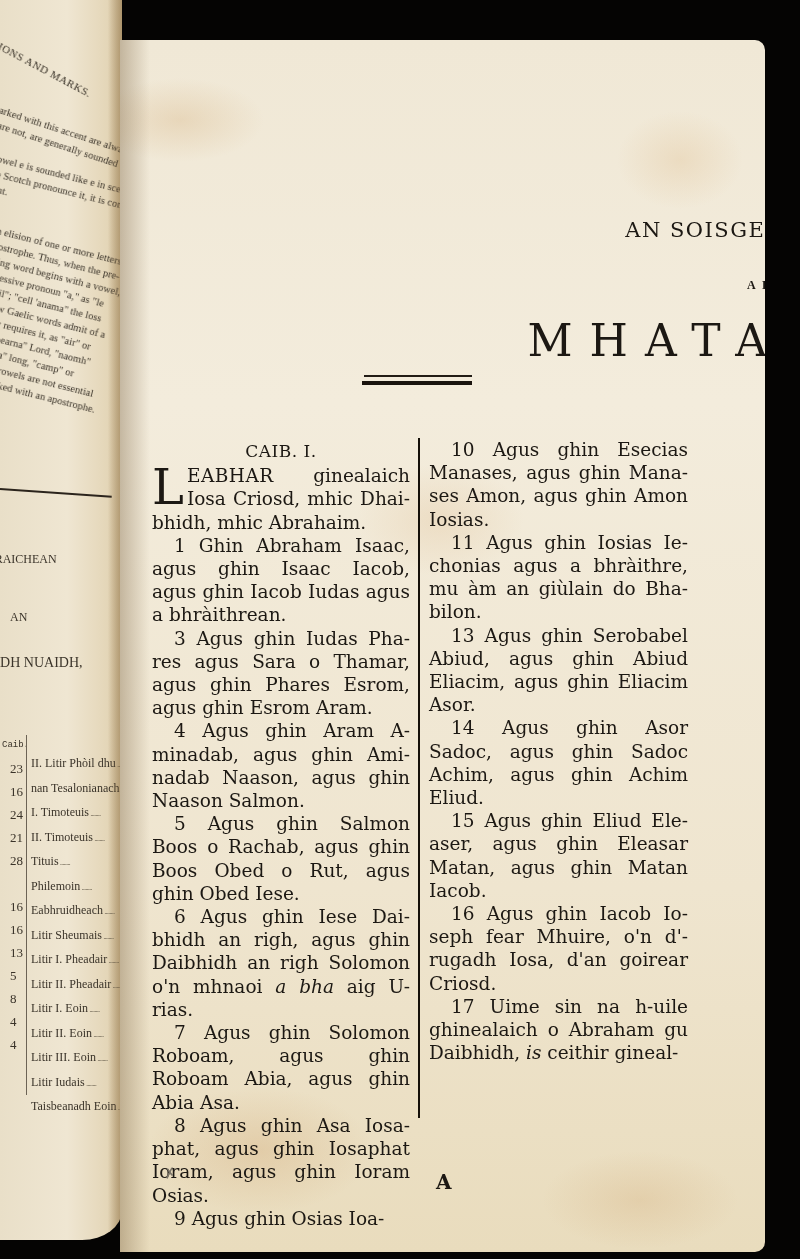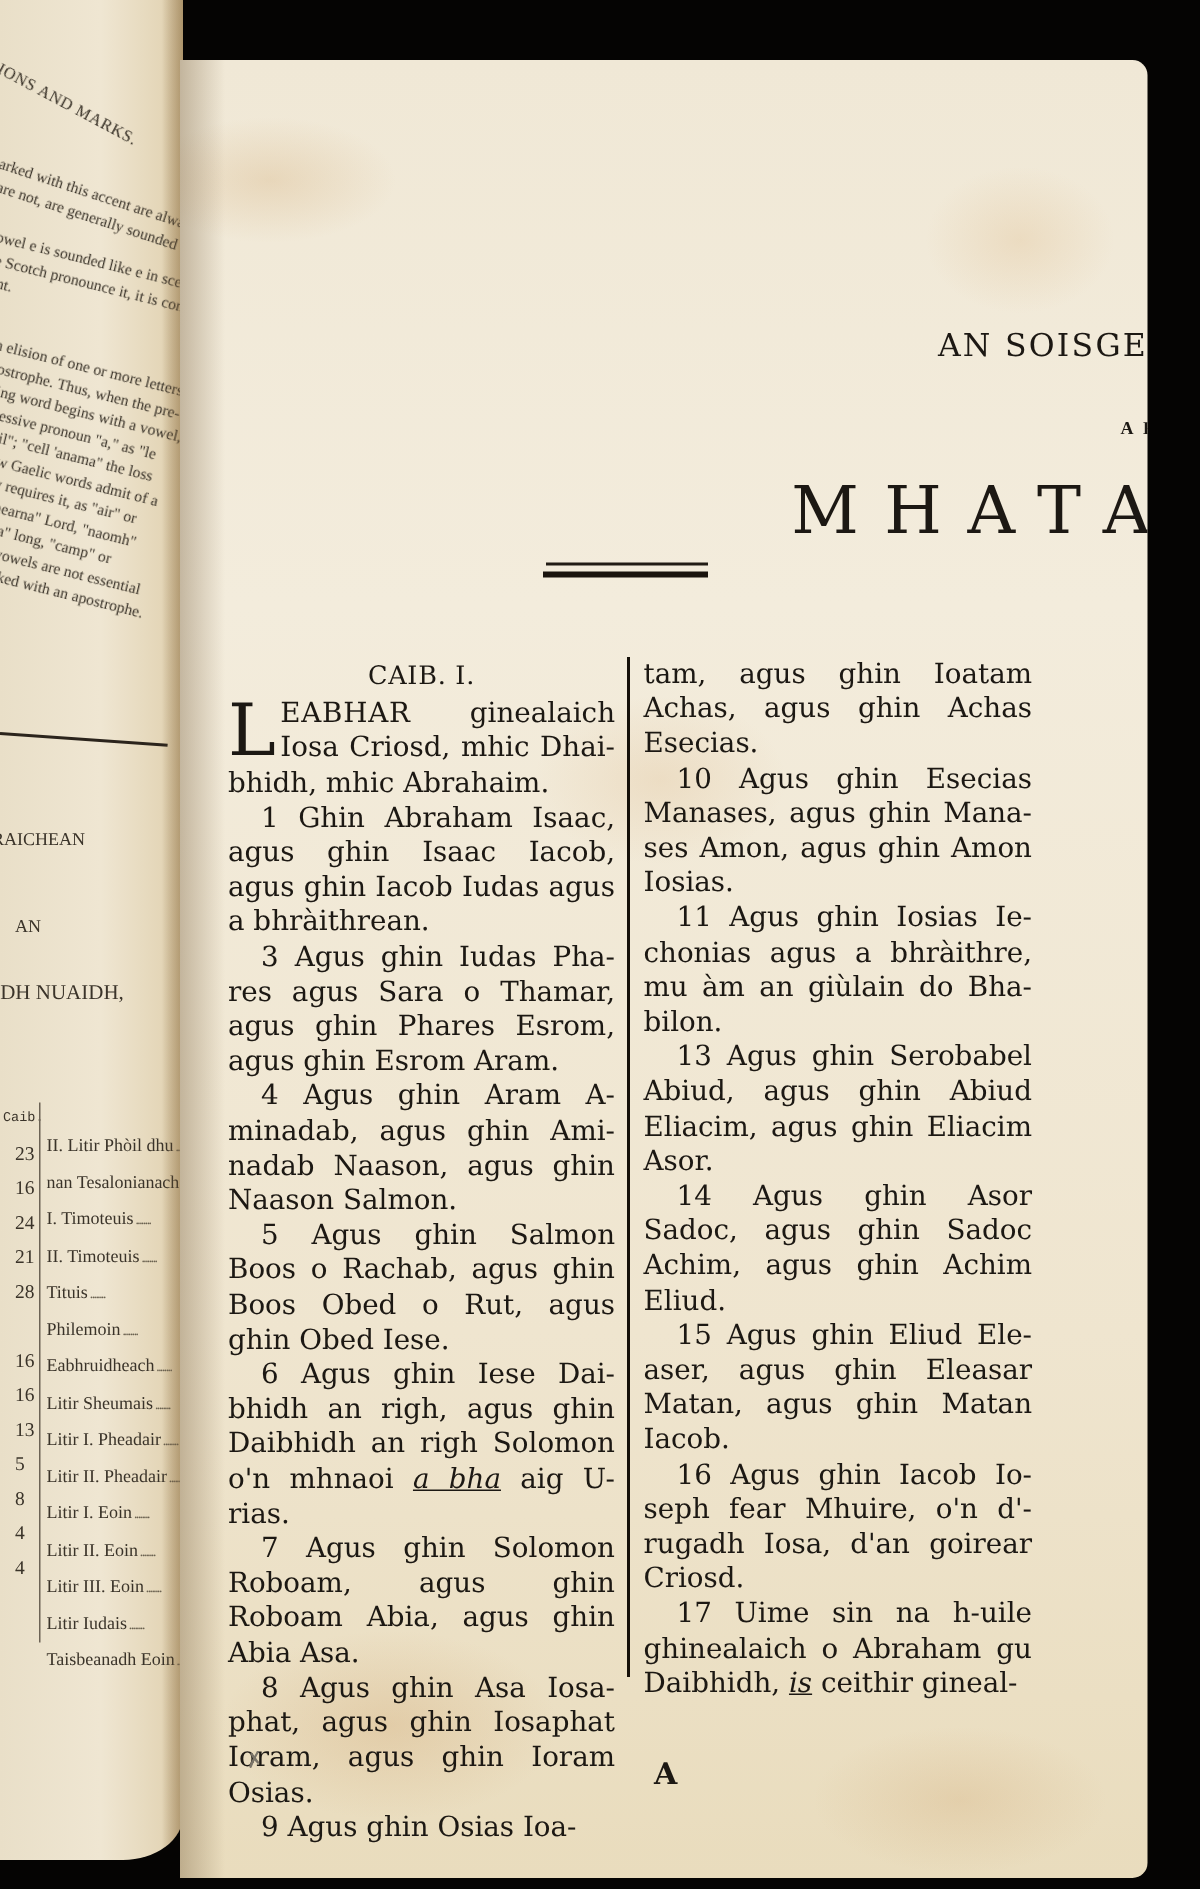--- a/index.html
+++ b/index.html
@@ -100,21 +100,21 @@
     .chapter-heading { text-align: center; font-size: 17px; margin: 2px 0 1px 0; letter-spacing: 0.5px; }
     .verse { text-indent: 22px; margin: 0; }
     .verse.first { text-indent: 0; }
     .dropcap {
       float: left; font-size: 48px; line-height: 38px; margin: 4px 3px 0 0; padding: 0;
     }
     .smallcaps { letter-spacing: 0.5px; }
     .cont { text-indent: 0; margin: 0; }
     .signature { position: absolute; left: 316px; top: 1130px; font-size: 20px; font-weight: bold; }
     .mark { position: absolute; left: 44px; top: 1125px; font-size: 14px; color: #7b7569; transform: rotate(-10deg); }
-    .verse i { font-style: italic; text-decoration: underline; }
+    .verse i { font-style: italic; }
   </style>
 </head>
 <body>
 
 <div class="left-page">
   <div class="lp-rot lp-title">IONS AND MARKS.</div>
   <div class="lp-rot lp-para lp-p1">
     <div>marked with this accent are always</div>
     <div>as are not, are generally sounded</div>
   </div>
@@ -196,21 +196,20 @@
       <p class="verse">5 Agus ghin Salmon Boos o Rachab, agus ghin Boos Obed o Rut, agus ghin Obed Iese.</p>
       <p class="verse"><span>6 Agus ghin Iese Dai-bhidh an righ, agus ghin Daibhidh an righ Solomon o'n mhnaoi </span><i>a bha</i><span> aig U-rias.</span></p>
       <p class="verse">7 Agus ghin Solomon Roboam, agus ghin Roboam Abia, agus ghin Abia Asa.</p>
       <p class="verse">8 Agus ghin Asa Iosa-phat, agus ghin Iosaphat Ioram, agus ghin Ioram Osias.</p>
       <p class="verse">9 Agus ghin Osias Ioa-</p>
     </div>
 
     <div class="col-divider"></div>
 
     <div class="col col-right">
-      <p class="cont">tam, agus ghin Ioatam Achas, agus ghin Achas Esecias.</p>
       <p class="verse">10 Agus ghin Esecias Manases, agus ghin Mana-ses Amon, agus ghin Amon Iosias.</p>
       <p class="verse">11 Agus ghin Iosias Ie-chonias agus a bhràithre, mu àm an giùlain do Bha-bilon.</p>
       <p class="verse">13 Agus ghin Serobabel Abiud, agus ghin Abiud Eliacim, agus ghin Eliacim Asor.</p>
       <p class="verse">14 Agus ghin Asor Sadoc, agus ghin Sadoc Achim, agus ghin Achim Eliud.</p>
       <p class="verse">15 Agus ghin Eliud Ele-aser, agus ghin Eleasar Matan, agus ghin Matan Iacob.</p>
       <p class="verse">16 Agus ghin Iacob Io-seph fear Mhuire, o'n d'-rugadh Iosa, d'an goirear Criosd.</p>
       <p class="verse"><span>17 Uime sin na h-uile ghinealaich o Abraham gu Daibhidh, </span><i>is</i><span> ceithir gineal-</span></p>
     </div>
   </div>
 

